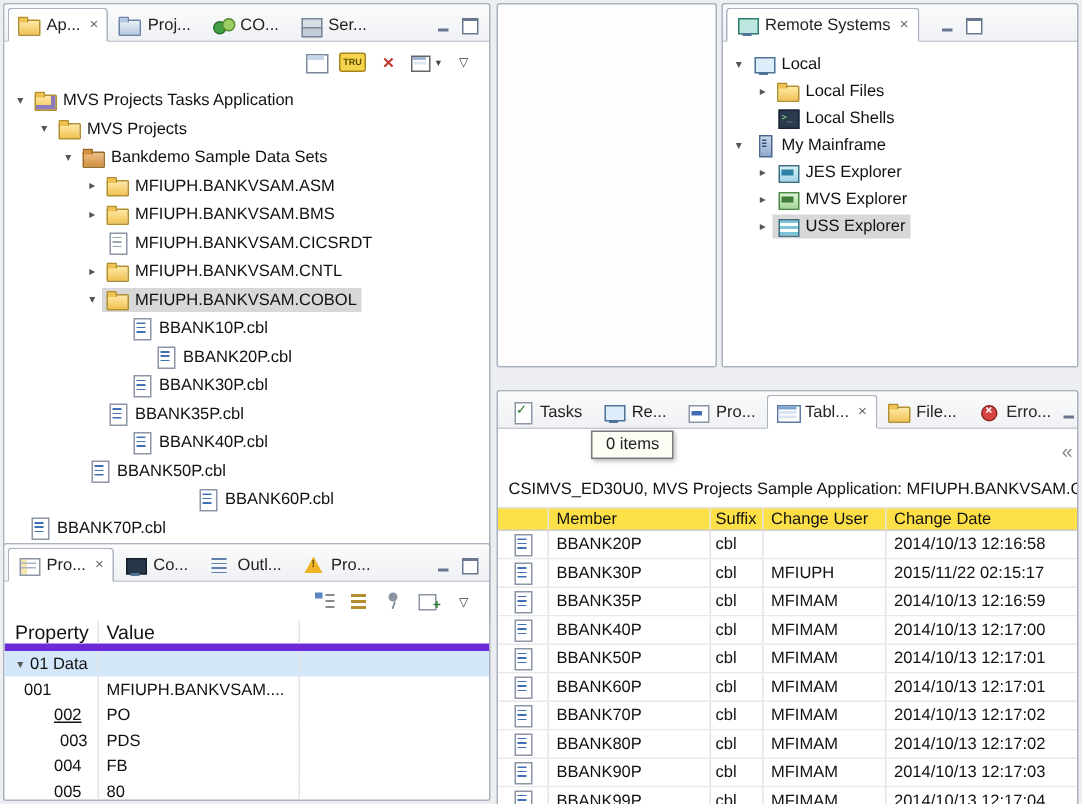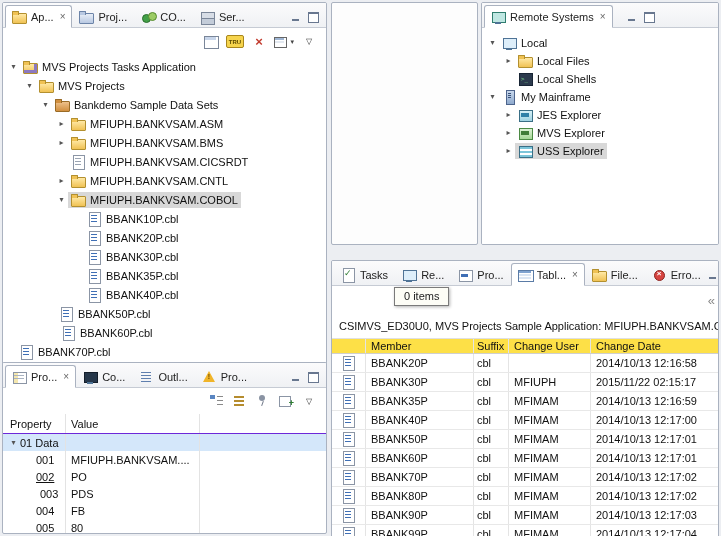--- a/index.html
+++ b/index.html
@@ -50,21 +50,21 @@
   
   .treearea{flex:1;overflow:hidden;background:#fff;padding-top:2px}
   .treearea.pad{padding-top:6px}
   .trow{height:19px;display:flex;align-items:center;font-size:11px;color:#111;white-space:nowrap}
   #remote-tree .trow{height:18px}
   .chev{width:13px;flex:none;text-align:center;font-size:8px;color:#555;line-height:1}
   .twrap{display:flex;align-items:center;gap:4px;padding:1px 3px}
   .twrap.sel{background:var(--selection-gray,#d8d8d8)}
 
   
-  .colheader{height:20px;display:flex;font-size:11px;border-bottom:1px solid #6d28d9;flex:none;background:#fff}
+  .colheader{height:20px;display:flex;font-size:13px;border-bottom:5px solid #6d28d9;flex:none;background:#fff}
   .colheader .pname{padding-left:7px}
   .prow{height:17px;display:flex;align-items:center;font-size:11px;flex:none}
   .prow.psel{background:var(--selection-blue,#d4e7fa)}
   .pcell{height:100%;display:flex;align-items:center;overflow:hidden;white-space:nowrap}
   .pname{width:62px;flex:none}
   .pval{width:134px;flex:none;border-left:1px solid #e3e3e3;padding-left:5px}
   .pfill{flex:1;border-left:1px solid #e3e3e3}
 
   
   .rtoolbar{height:28px;flex:none;display:flex;align-items:center;justify-content:flex-end;padding-right:3px;background:#fff}
@@ -222,56 +222,56 @@
             <span class="tlab">MFIUPH.BANKVSAM.COBOL</span>
           </span>
         </div>
         <div class="trow" style="padding-left: 68px;">
           <span class="chev"></span>
           <span class="twrap">
             <span class="ti ic-cbl"></span>
             <span class="tlab">BBANK10P.cbl</span>
           </span>
         </div>
+        <div class="trow" style="padding-left: 68px; margin-left: 16px;">
+          <span class="chev"></span>
+          <span class="twrap">
+            <span class="ti ic-cbl"></span>
+            <span class="tlab">BBANK20P.cbl</span>
+          </span>
+        </div>
         <div class="trow" style="padding-left: 68px;">
           <span class="chev"></span>
           <span class="twrap">
             <span class="ti ic-cbl"></span>
-            <span class="tlab">BBANK20P.cbl</span>
+            <span class="tlab">BBANK30P.cbl</span>
+          </span>
+        </div>
+        <div class="trow" style="padding-left: 52px;">
+          <span class="chev"></span>
+          <span class="twrap">
+            <span class="ti ic-cbl"></span>
+            <span class="tlab">BBANK35P.cbl</span>
           </span>
         </div>
         <div class="trow" style="padding-left: 68px;">
           <span class="chev"></span>
           <span class="twrap">
             <span class="ti ic-cbl"></span>
-            <span class="tlab">BBANK30P.cbl</span>
-          </span>
-        </div>
-        <div class="trow" style="padding-left: 68px;">
-          <span class="chev"></span>
-          <span class="twrap">
-            <span class="ti ic-cbl"></span>
-            <span class="tlab">BBANK35P.cbl</span>
-          </span>
-        </div>
-        <div class="trow" style="padding-left: 68px;">
-          <span class="chev"></span>
-          <span class="twrap">
-            <span class="ti ic-cbl"></span>
             <span class="tlab">BBANK40P.cbl</span>
           </span>
         </div>
         <div class="trow" style="padding-left: 40px;">
           <span class="chev"></span>
           <span class="twrap">
             <span class="ti ic-cbl"></span>
             <span class="tlab">BBANK50P.cbl</span>
           </span>
         </div>
-        <div class="trow" style="padding-left: 42px;">
+        <div class="trow" style="padding-left: 68px; margin-left: 44px;">
           <span class="chev"></span>
           <span class="twrap">
             <span class="ti ic-cbl"></span>
             <span class="tlab">BBANK60P.cbl</span>
           </span>
         </div>
         <div class="trow" style="">
           <span class="chev"></span>
           <span class="twrap">
             <span class="ti ic-cbl"></span>
@@ -391,21 +391,21 @@
     <div id="props-rows">
         <div class="prow psel">
           <span class="pcell pname" style="padding-left: 4px;">
             <span class="chev">▾</span>
             <span class="plab">01 Data</span>
           </span>
           <span class="pcell pval"></span>
           <span class="pcell pfill"></span>
         </div>
         <div class="prow">
-          <span class="pcell pname" style="padding-left: 20px;">
+          <span class="pcell pname" style="">
             <span class="chev"></span>
             <span class="plab">001</span>
           </span>
           <span class="pcell pval">MFIUPH.BANKVSAM....</span>
           <span class="pcell pfill"></span>
         </div>
         <div class="prow">
           <span class="pcell pname" style="padding-left: 20px; text-decoration: underline;">
             <span class="chev"></span>
             <span class="plab">002</span>

